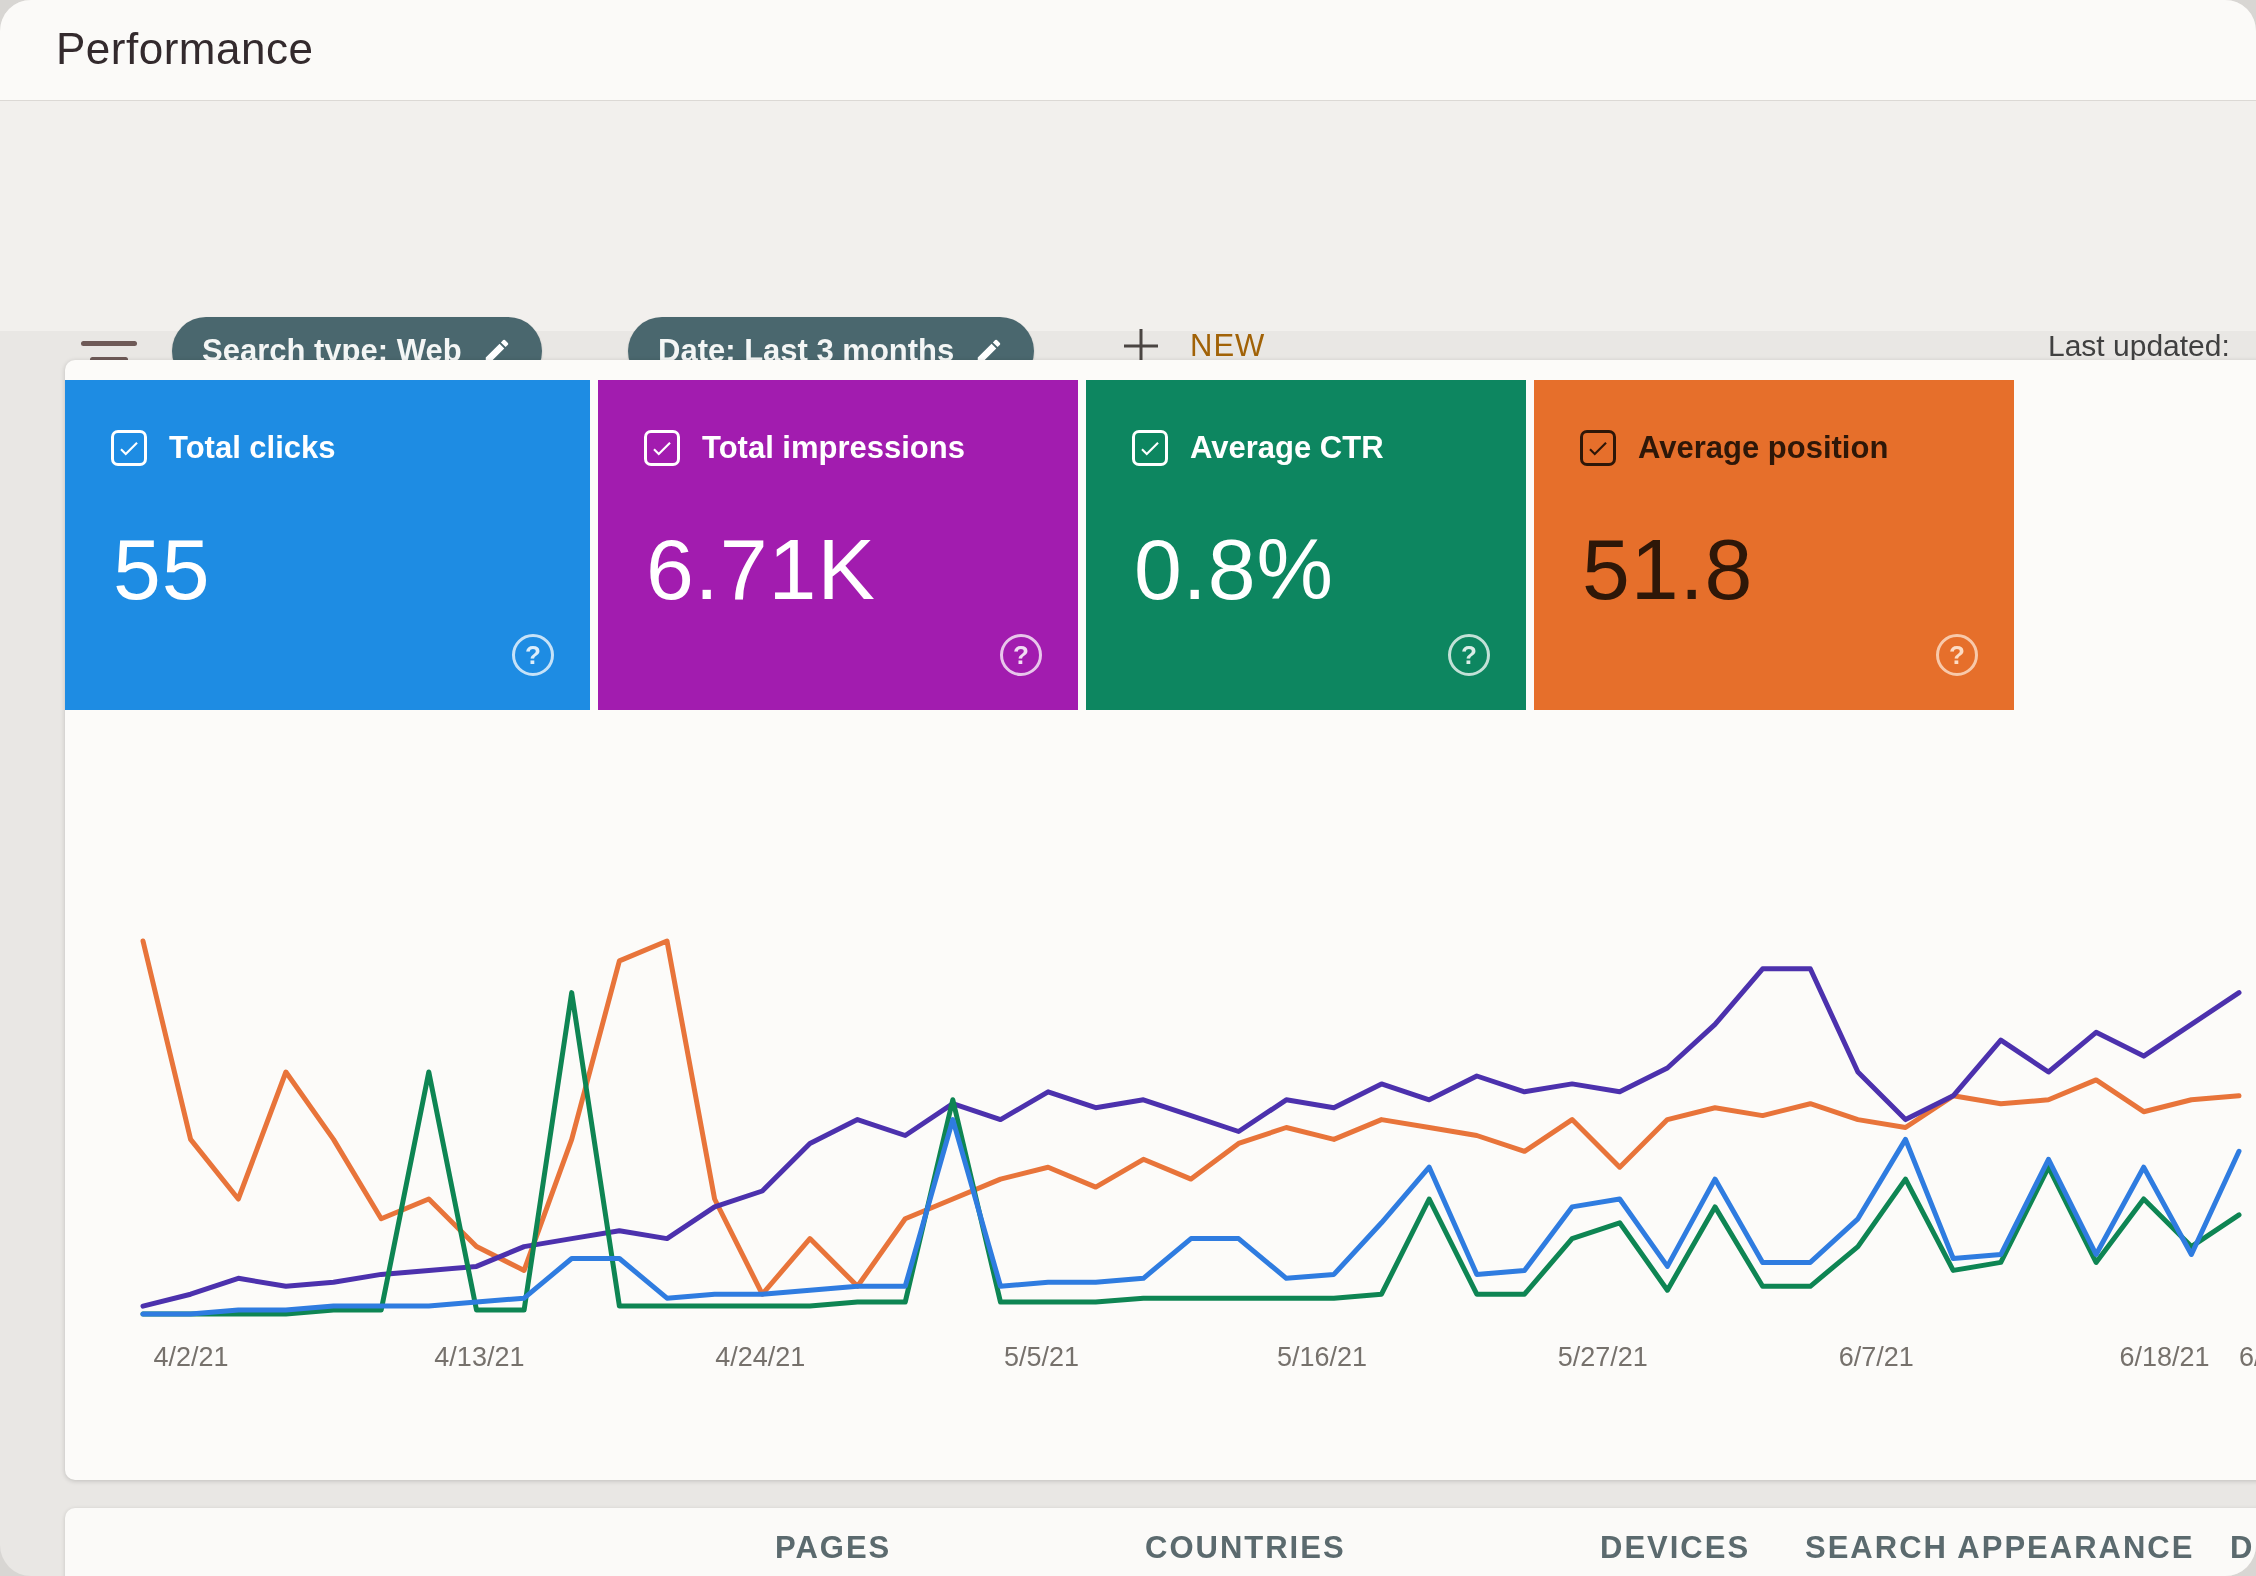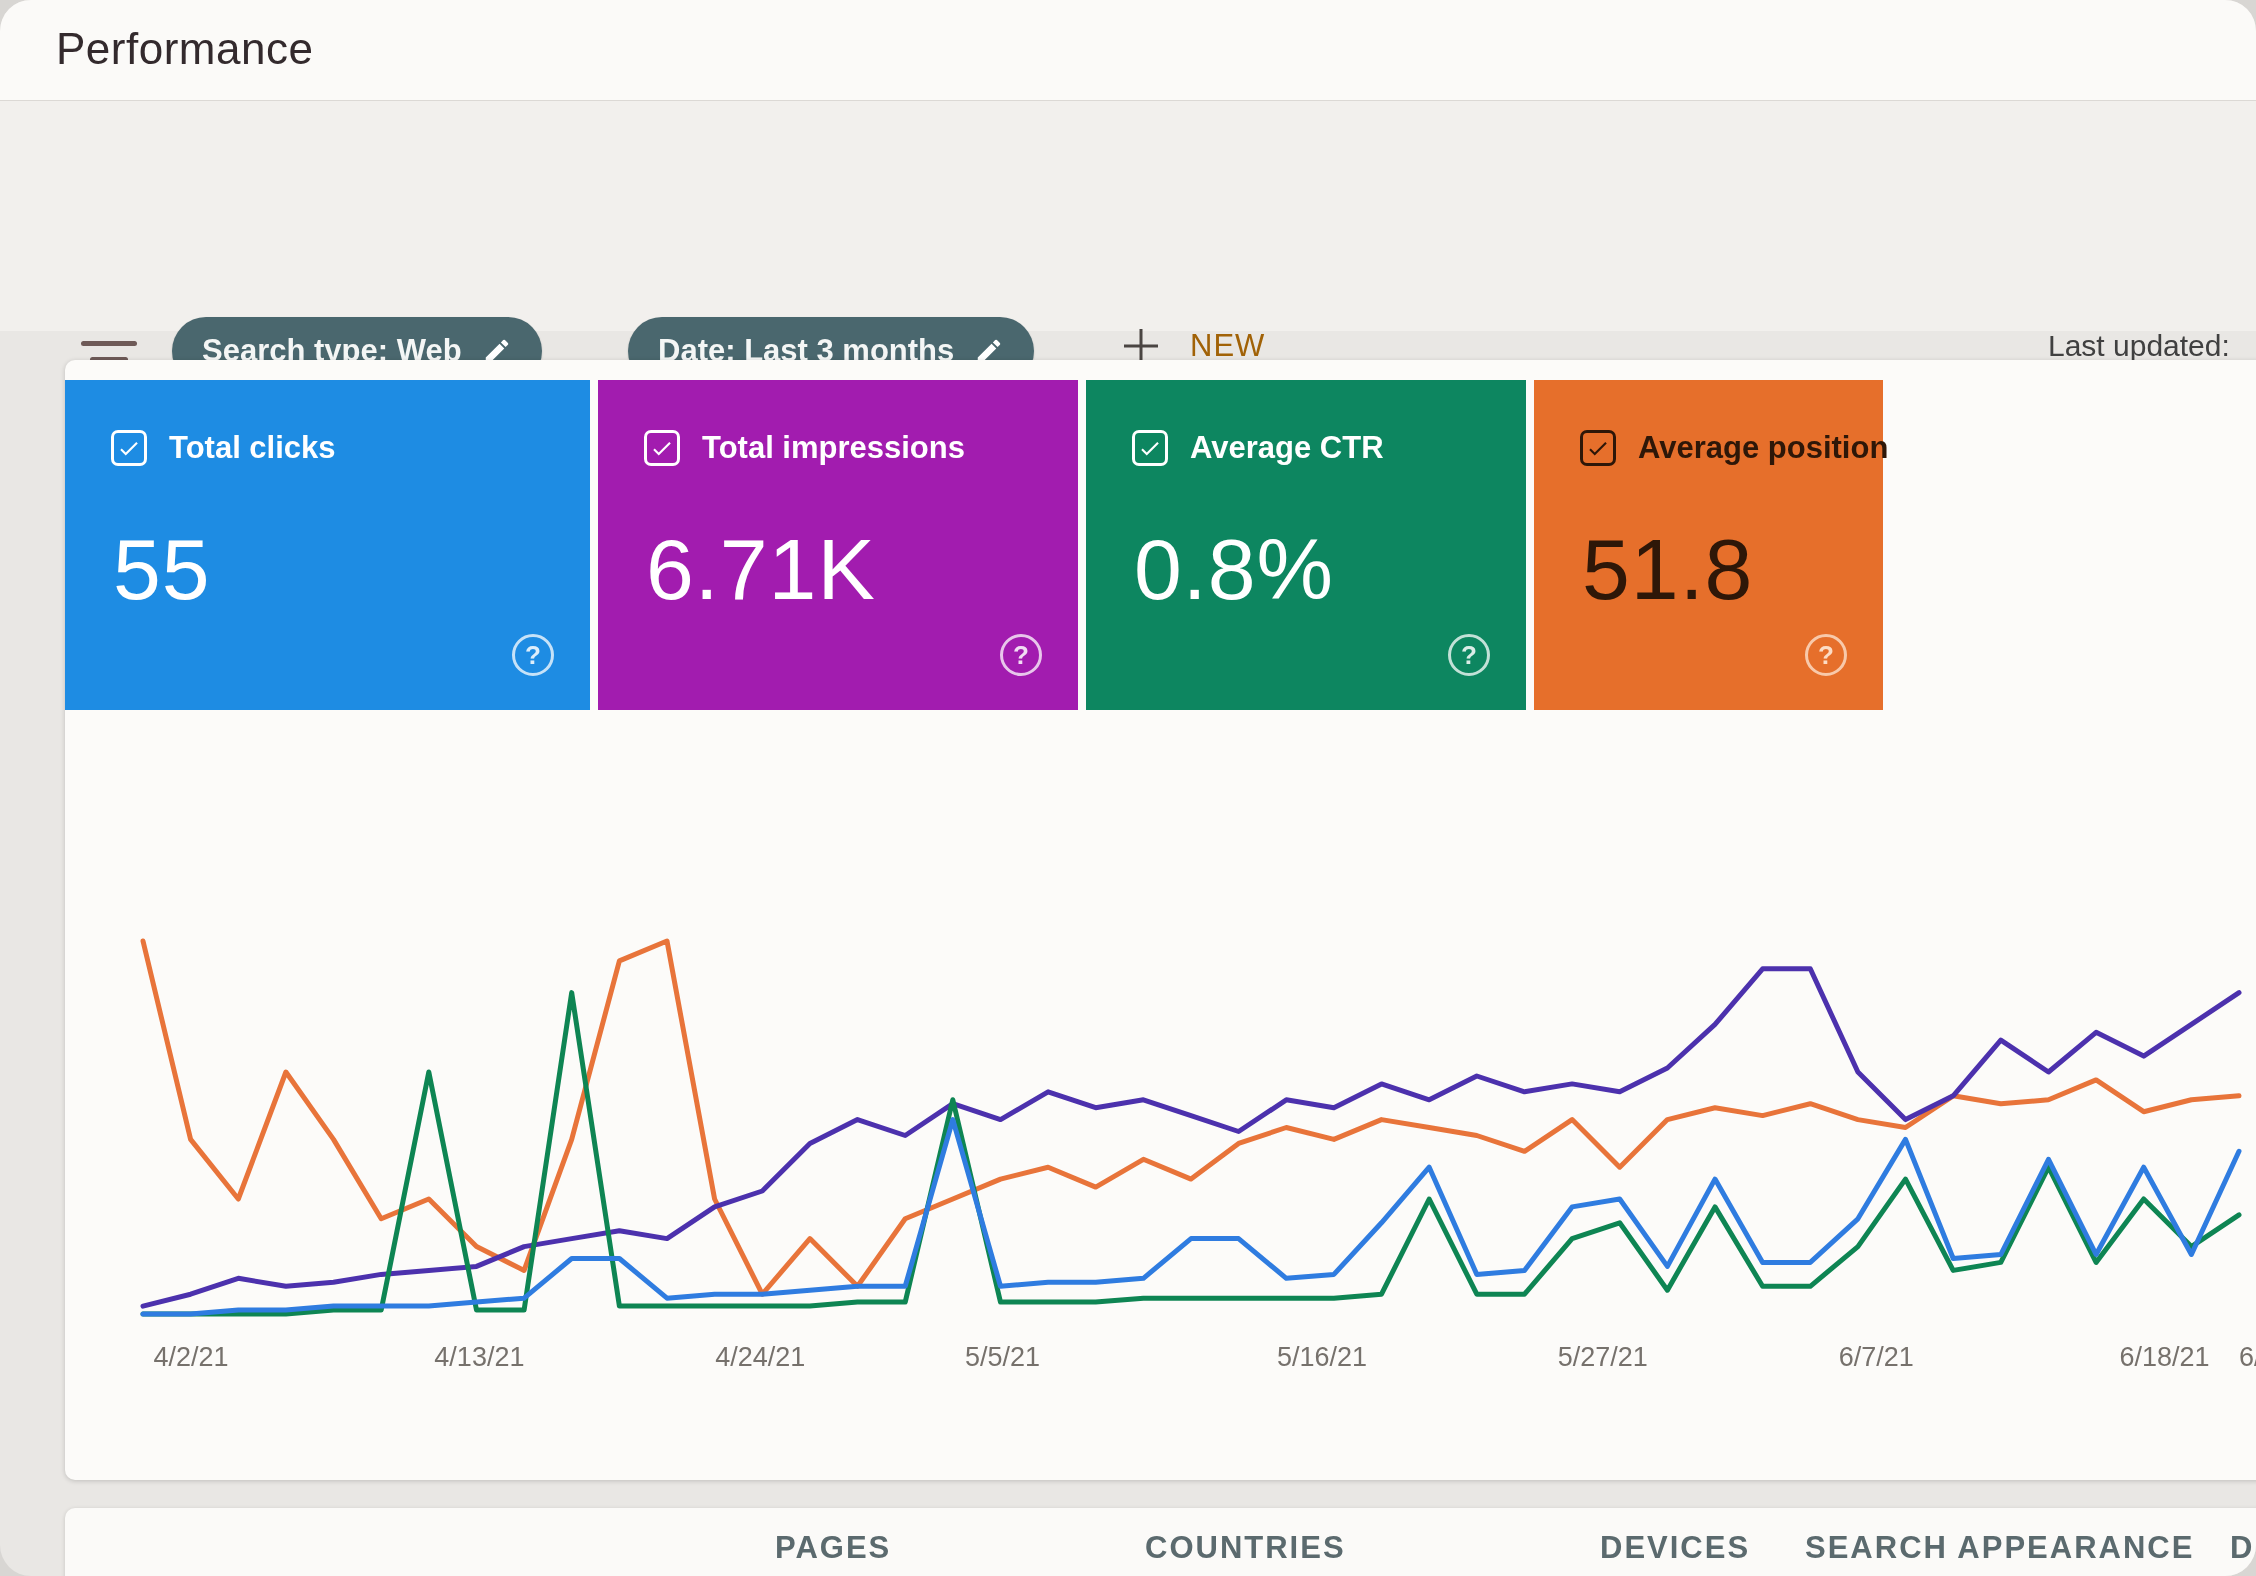--- a/index.html
+++ b/index.html
@@ -25,21 +25,21 @@
   .newbtn{position:absolute;left:1118px;top:222px;display:flex;align-items:center;gap:26px;cursor:pointer;}
   .newbtn svg{width:46px;height:46px;stroke:#4a4542;stroke-width:3px;}
   .newbtn span{font-size:31px;color:#a16207;letter-spacing:1px;}
   .last-updated{position:absolute;left:2048px;top:228px;font-size:30px;color:#404040;white-space:nowrap;}
 
   
   .card{position:absolute;left:65px;top:360px;width:2320px;height:1120px;background:#fcfbf9;
     border-radius:10px 0 0 10px;box-shadow:0 1px 5px rgba(0,0,0,.18);}
   .tiles{position:absolute;left:0;top:20px;display:flex;gap:8px;}
   .tile{position:relative;height:330px;cursor:pointer;}
-  .tile.t0{width:525px}.tile.t1{width:480px}.tile.t2{width:440px}.tile.t3{width:349px}
+  .tile.t0{width:525px}.tile.t1{width:480px}.tile.t2{width:440px}.tile.t3{width:480px}
   .tile-head{position:absolute;left:46px;top:50px;display:flex;align-items:center;gap:22px;}
   .cb{width:36px;height:36px;border:3px solid currentColor;border-radius:7px;
     display:flex;align-items:center;justify-content:center;box-sizing:border-box;}
   .cb svg{width:26px;height:26px;fill:currentColor;}
   .tile-label{font-size:31px;font-weight:bold;white-space:nowrap;}
   .tile-value{position:absolute;left:48px;top:140px;font-size:86px;letter-spacing:1px;}
   .help{position:absolute;right:36px;bottom:34px;width:42px;height:42px;border:3px solid rgba(255,255,255,.75);
     border-radius:50%;color:rgba(255,255,255,.85);font-size:26px;font-weight:bold;
     display:flex;align-items:center;justify-content:center;box-sizing:border-box;cursor:pointer;}
   .tile.t3 .help{border-color:rgba(255,240,225,.7);color:rgba(255,240,225,.85);}
@@ -160,21 +160,21 @@
       <svg id="chart-svg" width="2140" height="640">
           <polyline points="8.0,251.0 55.6,449.4 103.3,509.0 150.9,382.0 198.5,449.4 246.2,528.8 293.8,509.0 341.5,556.6 389.1,580.4 436.7,449.4 484.4,270.9 532.0,251.0 579.6,509.0 627.3,604.2 674.9,548.6 722.5,596.3 770.2,528.8 817.8,509.0 865.5,489.1 913.1,477.2 960.7,497.1 1008.4,469.3 1056.0,489.1 1103.6,453.4 1151.3,437.5 1198.9,449.4 1246.5,429.6 1294.2,437.5 1341.8,445.5 1389.5,461.3 1437.1,429.6 1484.7,477.2 1532.4,429.6 1580.0,417.7 1627.6,425.6 1675.3,413.7 1722.9,429.6 1770.5,437.5 1818.2,405.8 1865.8,413.7 1913.5,409.8 1961.1,389.9 2008.7,421.7 2056.4,409.8 2104.0,405.8" fill="none" stroke="#e8743a" stroke-width="5" stroke-linejoin="round" stroke-linecap="round"></polyline>
           <polyline points="8.0,616.1 55.6,604.2 103.3,588.3 150.9,596.3 198.5,592.3 246.2,584.4 293.8,580.4 341.5,576.4 389.1,556.6 436.7,548.6 484.4,540.7 532.0,548.6 579.6,516.9 627.3,501.0 674.9,453.4 722.5,429.6 770.2,445.5 817.8,413.7 865.5,429.6 913.1,401.8 960.7,417.7 1008.4,409.8 1056.0,425.6 1103.6,441.5 1151.3,409.8 1198.9,417.7 1246.5,393.9 1294.2,409.8 1341.8,386.0 1389.5,401.8 1437.1,393.9 1484.7,401.8 1532.4,378.0 1580.0,334.4 1627.6,278.8 1675.3,278.8 1722.9,382.0 1770.5,429.6 1818.2,405.8 1865.8,350.2 1913.5,382.0 1961.1,342.3 2008.7,366.1 2056.4,334.4 2104.0,302.6" fill="none" stroke="#4c31ad" stroke-width="5" stroke-linejoin="round" stroke-linecap="round"></polyline>
           <polyline points="8.0,624.0 55.6,624.0 103.3,624.0 150.9,624.0 198.5,620.1 246.2,620.1 293.8,382.0 341.5,620.1 389.1,620.1 436.7,302.6 484.4,616.1 532.0,616.1 579.6,616.1 627.3,616.1 674.9,616.1 722.5,612.1 770.2,612.1 817.8,409.8 865.5,612.1 913.1,612.1 960.7,612.1 1008.4,608.2 1056.0,608.2 1103.6,608.2 1151.3,608.2 1198.9,608.2 1246.5,604.2 1294.2,509.0 1341.8,604.2 1389.5,604.2 1437.1,548.6 1484.7,532.8 1532.4,600.2 1580.0,516.9 1627.6,596.3 1675.3,596.3 1722.9,556.6 1770.5,489.1 1818.2,580.4 1865.8,572.4 1913.5,477.2 1961.1,572.4 2008.7,509.0 2056.4,556.6 2104.0,524.8" fill="none" stroke="#0e8553" stroke-width="5" stroke-linejoin="round" stroke-linecap="round"></polyline>
           <polyline points="8.0,624.0 55.6,624.0 103.3,620.1 150.9,620.1 198.5,616.1 246.2,616.1 293.8,616.1 341.5,612.1 389.1,608.2 436.7,568.5 484.4,568.5 532.0,608.2 579.6,604.2 627.3,604.2 674.9,600.2 722.5,596.3 770.2,596.3 817.8,429.6 865.5,596.3 913.1,592.3 960.7,592.3 1008.4,588.3 1056.0,548.6 1103.6,548.6 1151.3,588.3 1198.9,584.4 1246.5,532.8 1294.2,477.2 1341.8,584.4 1389.5,580.4 1437.1,516.9 1484.7,509.0 1532.4,576.4 1580.0,489.1 1627.6,572.4 1675.3,572.4 1722.9,528.8 1770.5,449.4 1818.2,568.5 1865.8,564.5 1913.5,469.3 1961.1,564.5 2008.7,477.2 2056.4,564.5 2104.0,461.3" fill="none" stroke="#2f7ce0" stroke-width="5" stroke-linejoin="round" stroke-linecap="round"></polyline>
         </svg>
       <div class="x-ticks" id="x-ticks">
           <span class="tick" style="left: 18.48px;">4/2/21</span>
           <span class="tick" style="left: 299.344px;">4/13/21</span>
           <span class="tick" style="left: 580.208px;">4/24/21</span>
-          <span class="tick" style="left: 830px; text-align: center;">5/5/21</span>
+          <span class="tick" style="left: 869px; text-align: center;">5/5/21</span>
           <span class="tick" style="left: 1141.94px;">5/16/21</span>
           <span class="tick" style="left: 1422.8px;">5/27/21</span>
           <span class="tick" style="left: 1703.66px;">6/7/21</span>
           <span class="tick" style="left: 1984.53px;">6/18/21</span>
           <span class="tick" style="left: 2104px;">6/29/21</span>
         </div>
     </div>
 
   </div>
 

